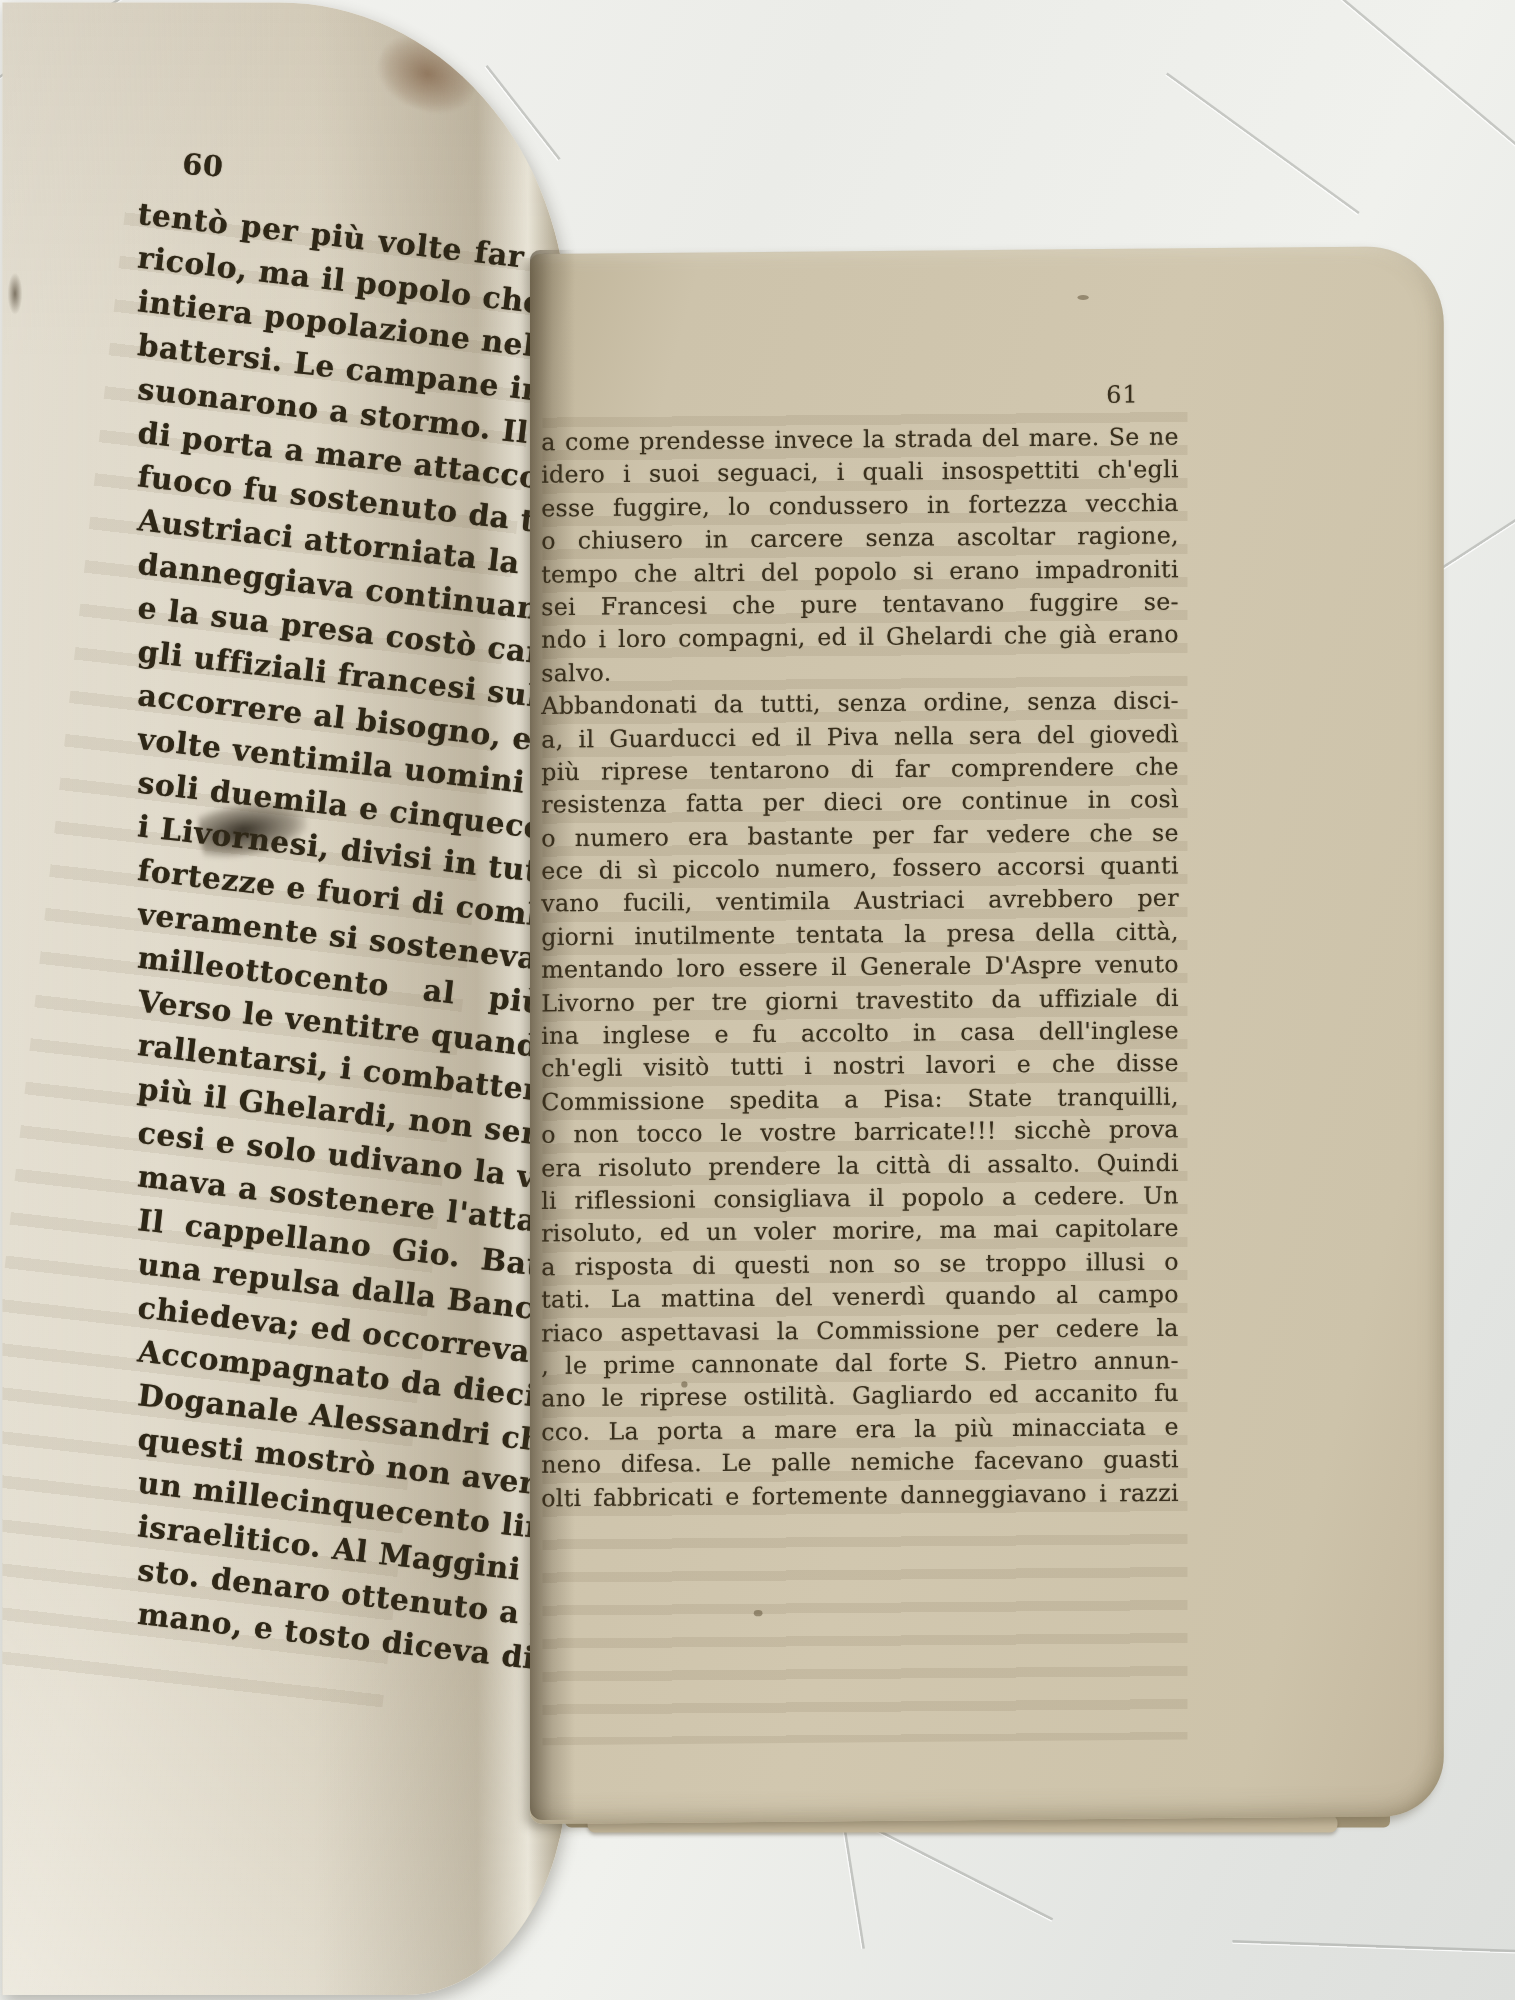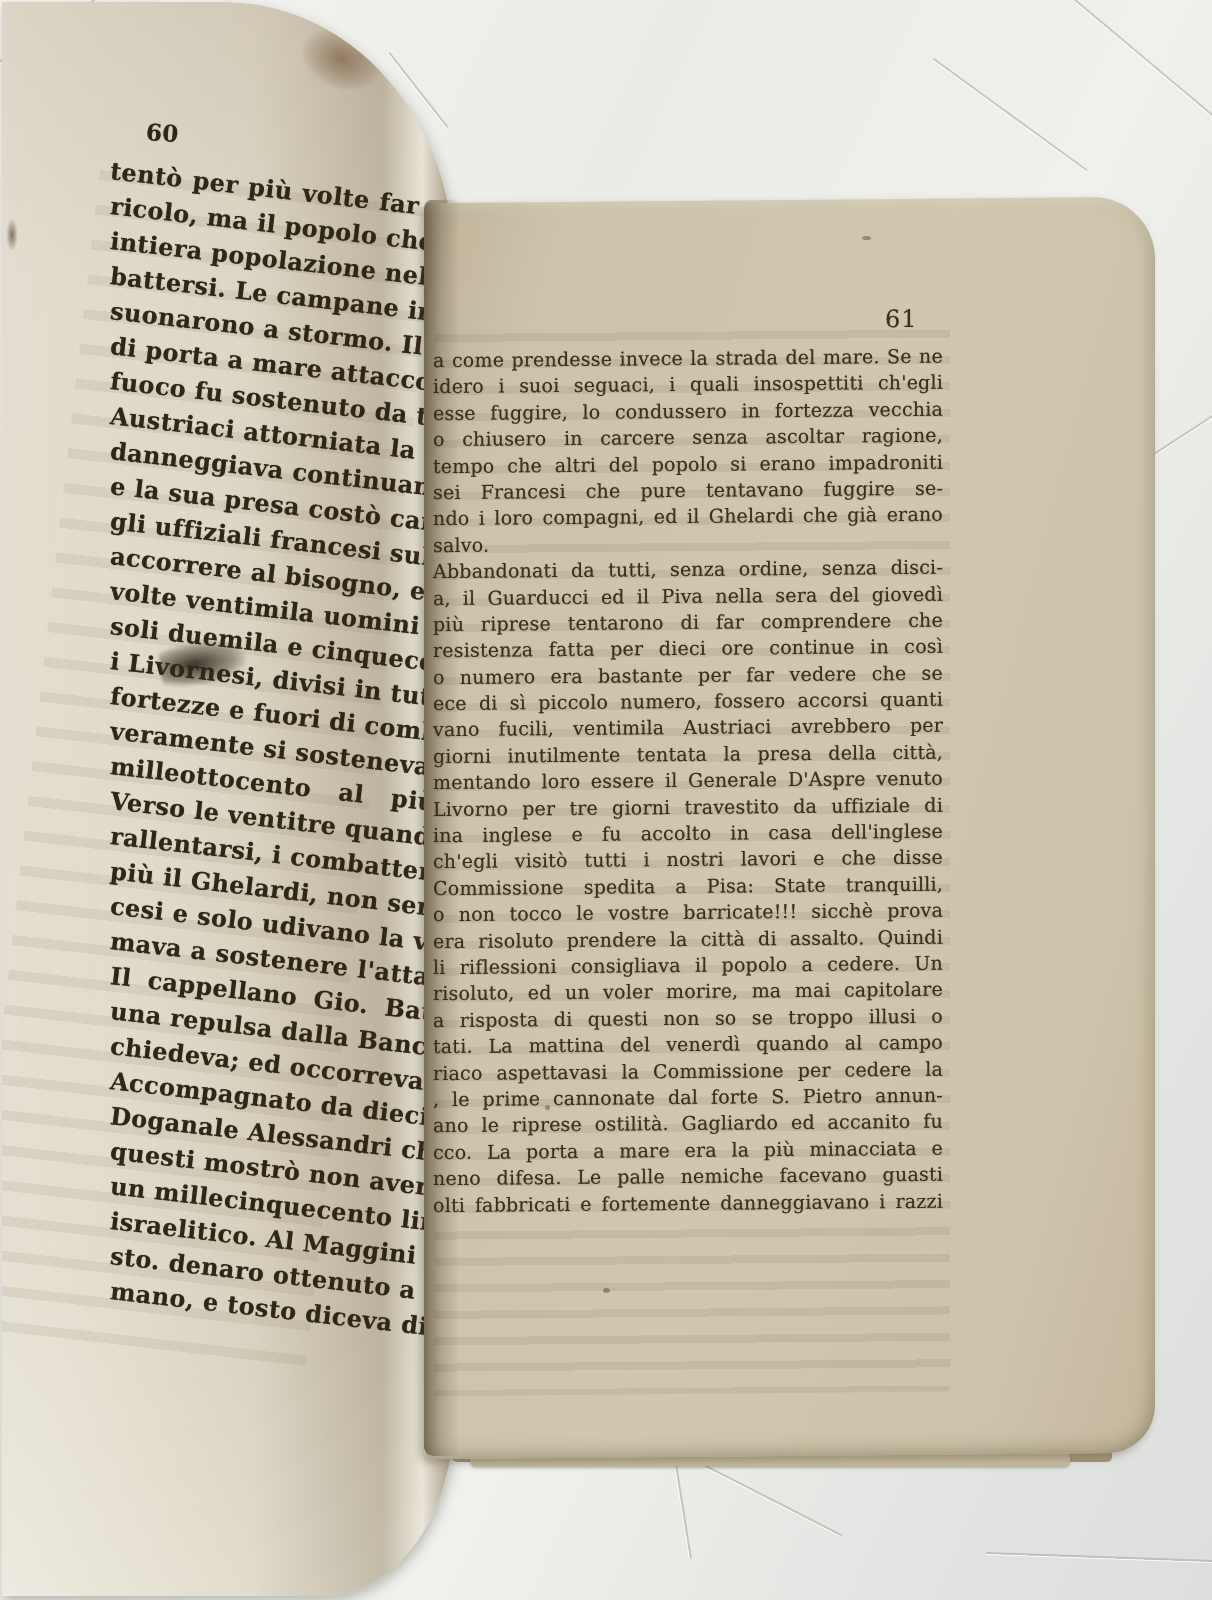--- a/index.html
+++ b/index.html
@@ -97,21 +97,21 @@
   .rp-ghost{
     position:absolute;left:10px;top:118px;width:516px;height:1075px;
     background:repeating-linear-gradient(to bottom,transparent 0 13px,rgba(108,92,64,0.12) 13px 21px,transparent 21px 26.4px);
   }
   .rp-text{
     position:absolute;left:9px;top:106px;width:510px;
     color:#39301e;font-size:19px;letter-spacing:0.2px;
     text-shadow:0 0 1px rgba(60,48,28,0.55);
   }
   .rp-pagenum{
-    font-size:24px;margin:0 0 10px 452px;letter-spacing:1px;
+    font-size:19px;margin:0 0 10px 452px;letter-spacing:1px;
   }
   .rp-lines .line{
     height:26.4px;line-height:26.4px;width:510px;
     text-align:justify;text-align-last:justify;white-space:nowrap;
   }
   .gutter{
     position:absolute;left:424px;top:200px;width:36px;height:1256px;z-index:5;
     background:linear-gradient(to right,rgba(55,44,26,0.55),rgba(55,44,26,0.20) 50%,rgba(55,44,26,0) 100%);
     border-radius:8px 0 0 10px;transform:skewY(-0.5deg);
     pointer-events:none;

